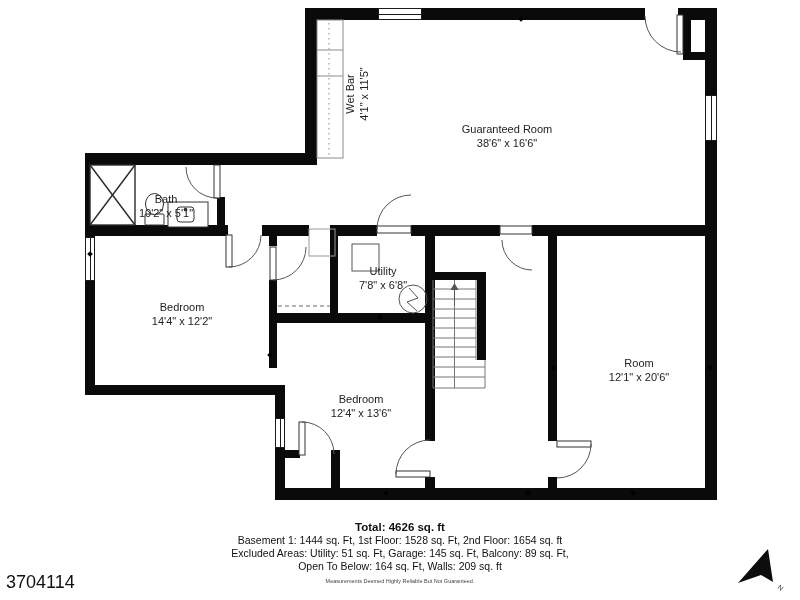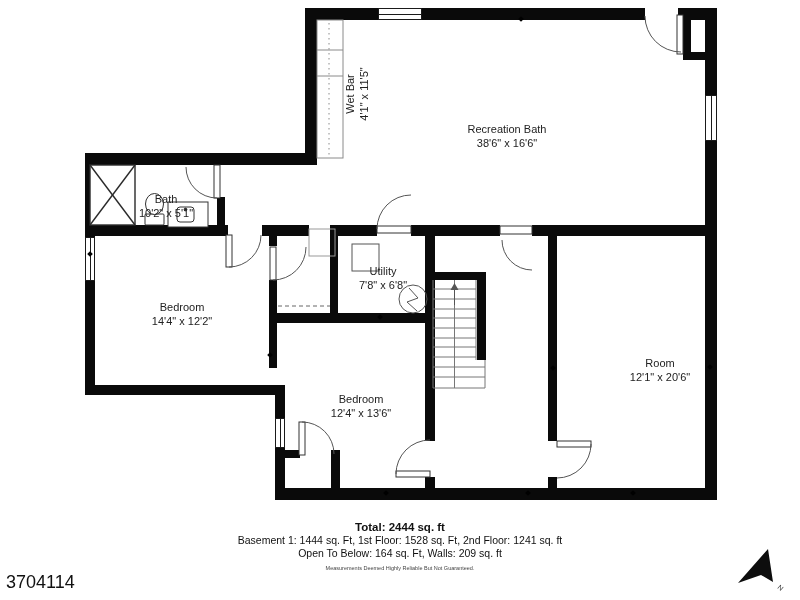--- a/index.html
+++ b/index.html
@@ -182,47 +182,48 @@
   <div class="tick" style="left:88px;top:252px"></div>
   <div class="tick" style="left:268px;top:353px"></div>
   <div class="tick" style="left:378px;top:315px"></div>
   <div class="tick" style="left:551px;top:366px"></div>
 
   <div class="roomlabel rot" style="left:301px;top:80px;width:112px">
     <span class="nm">Wet Bar</span>
     <span class="dm">4'1" x 11'5"</span>
   </div>
   <div class="roomlabel" style="left:407px;top:122px;width:200px">
-    <span class="nm">Recreation Bath</span>
+    <span class="nm">Guaranteed Room</span>
     <span class="dm">38'6" x 16'6"</span>
   </div>
   <div class="roomlabel" style="left:116px;top:192px;width:100px">
     <span class="nm">Bath</span>
     <span class="dm">10'2" x 5'1"</span>
   </div>
   <div class="roomlabel" style="left:112px;top:300px;width:140px">
     <span class="nm">Bedroom</span>
     <span class="dm">14'4" x 12'2"</span>
   </div>
   <div class="roomlabel" style="left:333px;top:264px;width:100px">
     <span class="nm">Utility</span>
     <span class="dm">7'8" x 6'8"</span>
   </div>
   <div class="roomlabel" style="left:291px;top:392px;width:140px">
     <span class="nm">Bedroom</span>
     <span class="dm">12'4" x 13'6"</span>
   </div>
-  <div class="roomlabel" style="left:590px;top:356px;width:140px">
+  <div class="roomlabel" style="left:569px;top:356px;width:140px">
     <span class="nm">Room</span>
     <span class="dm">12'1" x 20'6"</span>
   </div>
 
   <div class="footer">
-    <div class="total">Total: 2444 sq. ft</div>
-    <div class="ln">Basement 1: 1444 sq. Ft, 1st Floor: 1528 sq. Ft, 2nd Floor: 1241 sq. ft</div>
+    <div class="total">Total: 4626 sq. ft</div>
+    <div class="ln">Basement 1: 1444 sq. Ft, 1st Floor: 1528 sq. Ft, 2nd Floor: 1654 sq. ft</div>
+    <div class="ln">Excluded Areas: Utility: 51 sq. Ft, Garage: 145 sq. Ft, Balcony: 89 sq. Ft,</div>
     <div class="ln">Open To Below: 164 sq. Ft, Walls: 209 sq. ft</div>
     <div class="fine">Measurements Deemed Highly Reliable But Not Guaranteed.</div>
   </div>
 
   <div class="planid">3704114</div>
 
   <svg class="north" width="70" height="52" viewBox="0 0 70 52">
     <polygon points="40,6 10,40 33,32 45,39" fill="#0d0d0d"></polygon>
     <text x="49" y="45" font-size="7" fill="#333" transform="rotate(40 49 45)">N</text>
   </svg>

